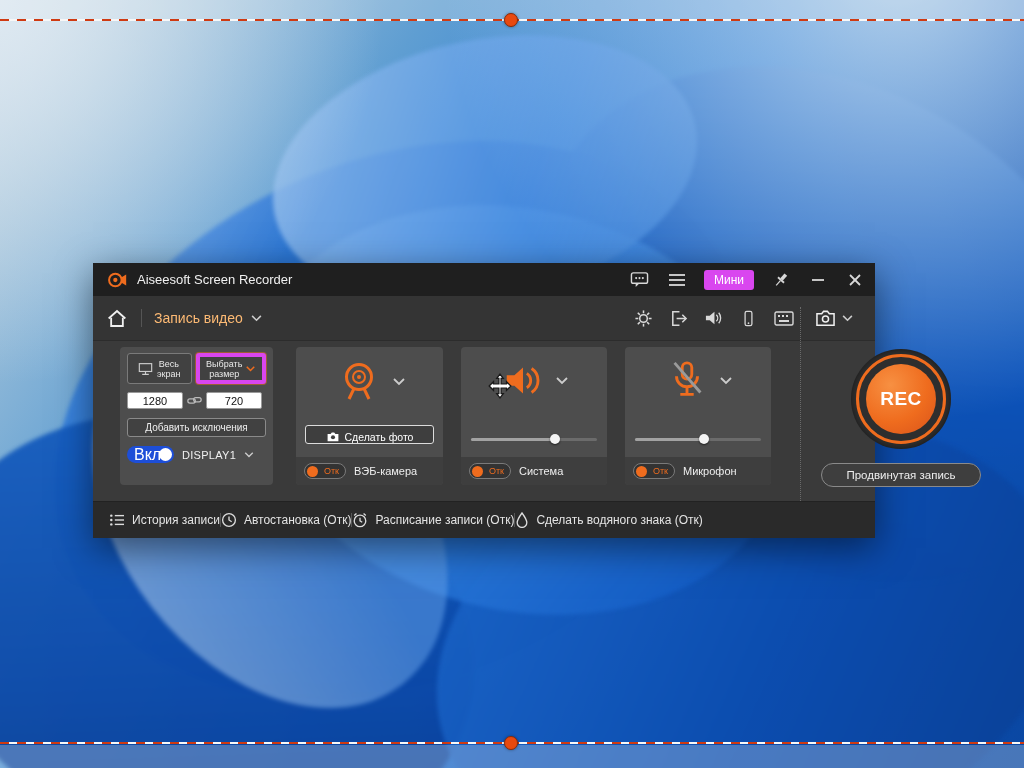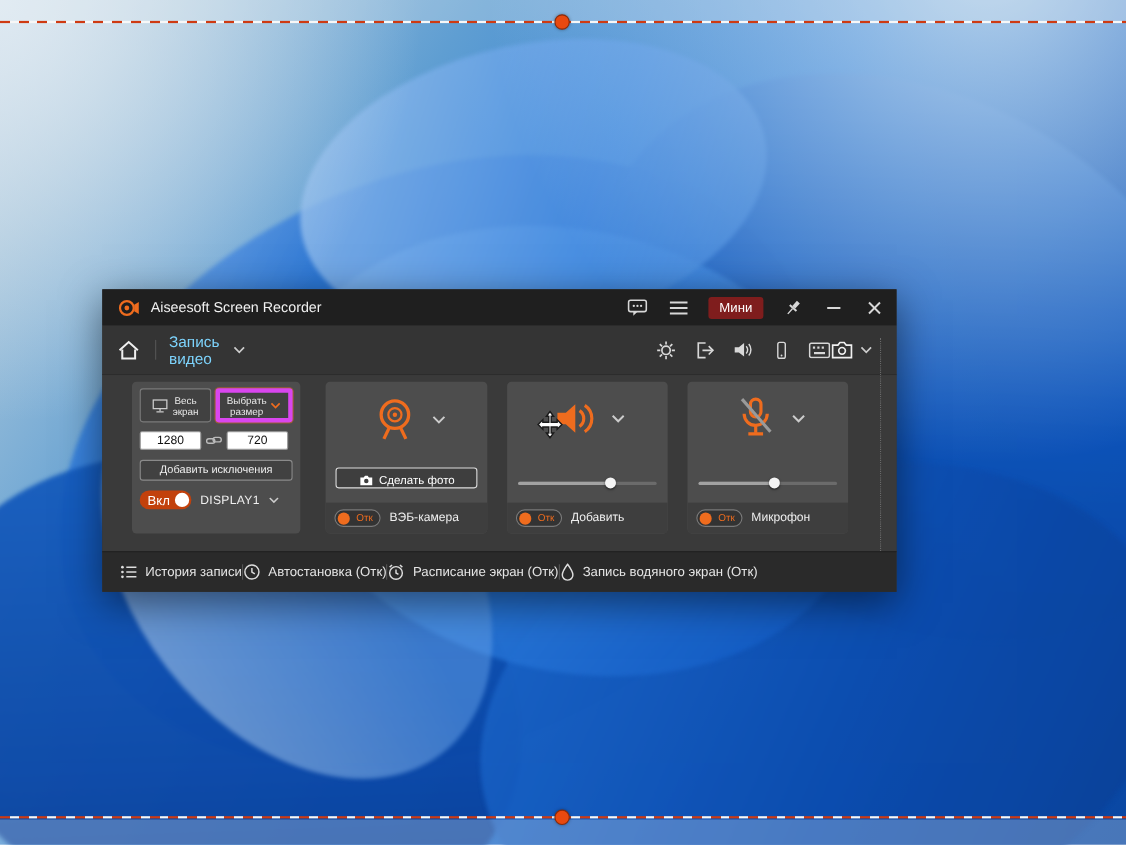--- a/index.html
+++ b/index.html
@@ -35,33 +35,33 @@
   .dim.top { top:0; height:19px; }
   .dim.bottom { top:745px; height:23px; }
   .ants { position:absolute; left:0; width:1024px; height:2px;
     background:repeating-linear-gradient(90deg,#cf3a12 0 9px,#f7f7f7 9px 17px); }
   .ants.top { top:19px; }
   .ants.bottom { top:742px; }
   .handle { position:absolute; left:504px; top:-6px; width:14px; height:14px; border-radius:50%;
     background:#e8490f; border:1px solid #8c2a08; box-shadow:0 0 3px rgba(0,0,0,.4); }
 
   
-  .window { position:absolute; left:93px; top:263px; width:722px; height:275px;
+  .window { position:absolute; left:93px; top:263px; width:782px; height:275px;
     background:#363636; box-shadow:0 10px 34px rgba(0,0,0,.5); color:#e8e8e8; }
 
   .titlebar { position:absolute; left:0; top:0; width:100%; height:33px; background:#1f1f1f;
     display:flex; align-items:center; padding:0 10px 0 14px; }
   .titlebar .title { font-size:13px; color:#f0f0f0; margin-left:10px; }
   .tb-right { margin-left:auto; display:flex; align-items:center; gap:17px; }
-  .mini-btn { background:#7f1d1d; color:#fff; font-size:12px; padding:3px 10px; border-radius:3px; cursor:default;text-align:right; }
+  .mini-btn { background:#d946ef; color:#fff; font-size:12px; padding:3px 10px; border-radius:3px; cursor:default;text-align:right; }
   .tb-icon { width:20px; height:20px; display:flex; align-items:center; justify-content:center; }
 
   .toolbar { position:absolute; left:0; top:33px; width:100%; height:45px; background:#343434;
     display:flex; align-items:center; padding:0 14px; border-bottom:1px solid #2c2c2c; }
-  .mode { display:flex; align-items:center; gap:8px; margin-left:12px; font-size:14px; color:#7dd3fc; }
+  .mode { display:flex; align-items:center; gap:8px; margin-left:12px; font-size:14px; color:#fdba74; }
   .vsep { width:1px; height:18px; background:#555; margin-left:14px; }
   .tool-icons { display:flex; align-items:center; gap:15px; margin-left:372px; }
   .snap-group { margin-left:auto; display:flex; align-items:center; gap:6px; margin-right:8px; }
 
   .main { position:absolute; left:0; top:78px; width:100%; height:162px; background:#3a3a3a; }
   .panel { position:absolute; top:6px; height:138px; background:#4d4d4d; border-radius:4px; overflow:hidden; }
   .panel-footer { position:absolute; left:0; bottom:0; width:100%; height:28px; background:#3e3e3e;
     display:flex; align-items:center; gap:8px; padding:0 8px; }
   .panel-foot-label { font-size:11px; color:#eee; white-space:nowrap; }
 
@@ -69,22 +69,22 @@
   .size-btn-row { display:flex; gap:4px; }
   .size-btn { flex:1; height:31px; background:#414141; border:1px solid #7a7a7a; border-radius:3px;
     display:flex; align-items:center; justify-content:center; gap:4px; font-size:9px; line-height:10px; color:#e8e8e8; text-align:center; }
   .size-btn.sel { border:4px solid #d946ef; box-shadow:0 0 0 1px rgba(239,108,30,.5); position:relative; }
   .dim-row { display:flex; align-items:center; gap:4px; margin-top:8px; }
   .dim-input { width:56px; height:17px; background:#fff; color:#111; border:1px solid #999; border-radius:2px;
     font-size:11px; text-align:center; font-family:inherit; }
   .excl-btn { margin-top:9px; width:100%; height:19px; background:#414141; border:1px solid #8a8a8a; border-radius:3px;
     color:#eee; font-size:10px; display:flex; align-items:center; justify-content:center; }
   .disp-row { display:flex; align-items:center; margin-top:9px; gap:8px; }
-  .toggle-on { width:47px; height:17px; background:#c2410c; border-radius:9px; position:relative;
-    font-size:12px; color:#fff; display:flex; align-items:center; padding-left:7px; }
+  .toggle-on { width:47px; height:17px; background:#1d4ed8; border-radius:9px; position:relative;
+    font-size:16px; color:#fff; display:flex; align-items:center; padding-left:7px; }
   .toggle-on .knob { position:absolute; right:2px; top:2px; width:13px; height:13px; border-radius:50%; background:#fff; }
   .disp-label { font-size:11px; color:#f0f0f0; letter-spacing:.3px; }
 
   .p-webcam { left:203px; width:147px; }
   .p-system { left:368px; width:146px; }
   .p-mic    { left:532px; width:146px; }
   .panel-icon-row { position:absolute; left:0; top:12px; width:100%; display:flex; align-items:center; justify-content:center; gap:10px; }
   .photo-btn { position:absolute; left:9px; top:78px; width:129px; height:19px; background:#3e3e3e;
     border:1px solid #dcdcdc; border-radius:3px; display:flex; align-items:flex-end; justify-content:center; gap:5px;
     color:#fff; font-size:10.5px; }
@@ -371,21 +371,21 @@
           <div class="track">
               <div class="fill"></div>
             </div>
           <div class="knob"></div>
         </div>
         <div class="panel-footer">
           <div class="toggle-off">
             <span class="knob"></span>
             <span>Отк</span>
           </div>
-          <span class="panel-foot-label">Добавить</span>
+          <span class="panel-foot-label">Система</span>
         </div>
       </div>
 
       <div class="panel p-mic">
         <div class="panel-icon-row">
           <svg width="46" height="44" viewBox="0 0 48 46">
             <rect x="19" y="4" width="10" height="17" rx="5" fill="none" stroke="#ef6c1e" stroke-width="3"></rect>
             <path d="M13 18a11 11 0 0022 0" fill="none" stroke="#ef6c1e" stroke-width="3"></path>
             <line x1="24" y1="29" x2="24" y2="36" stroke="#ef6c1e" stroke-width="3"></line>
             <line x1="17" y1="37" x2="31" y2="37" stroke="#ef6c1e" stroke-width="3"></line>
@@ -405,20 +405,28 @@
           <div class="toggle-off">
             <span class="knob"></span>
             <span>Отк</span>
           </div>
           <span class="panel-foot-label">Микрофон</span>
         </div>
       </div>
 
       <div class="zone-sep"></div>
 
+      <div class="rec-zone">
+        <div class="rec-outer">
+          <div class="rec-ring">
+            <div class="rec-disc">REC</div>
+          </div>
+        </div>
+        <div class="adv-btn">Продвинутая запись</div>
+      </div>
     </div>
 
     <div class="bottombar">
       <div class="bb-item">
         <svg width="16" height="14" viewBox="0 0 18 16">
           <g stroke="#ddd" stroke-width="1.6">
               <line x1="6.5" y1="3" x2="17" y2="3"></line>
               <line x1="6.5" y1="8" x2="17" y2="8"></line>
               <line x1="6.5" y1="13" x2="17" y2="13"></line>
             </g>
@@ -439,25 +447,25 @@
         <span>Автостановка (Отк)</span>
       </div>
       <div class="bb-sep"></div>
       <div class="bb-item">
         <svg width="16" height="16" viewBox="0 0 18 18">
           <circle cx="9" cy="10" r="6.5" fill="none" stroke="#ddd" stroke-width="1.5"></circle>
           <path d="M9 6.5V10l2.5 1.5" fill="none" stroke="#ddd" stroke-width="1.5"></path>
           <line x1="2.5" y1="4" x2="5" y2="1.8" stroke="#ddd" stroke-width="1.5"></line>
           <line x1="15.5" y1="4" x2="13" y2="1.8" stroke="#ddd" stroke-width="1.5"></line>
         </svg>
-        <span>Расписание экран (Отк)</span>
+        <span>Расписание записи (Отк)</span>
       </div>
       <div class="bb-sep"></div>
       <div class="bb-item">
         <svg width="14" height="16" viewBox="0 0 16 18">
           <path d="M8 1C8 1 2.5 8.5 2.5 12a5.5 5.5 0 0011 0C13.5 8.5 8 1 8 1z" fill="none" stroke="#ddd" stroke-width="1.5"></path>
         </svg>
-        <span>Запись водяного экран (Отк)</span>
+        <span>Сделать водяного знака (Отк)</span>
       </div>
     </div>
 
   </div>
 </div>
 
 </body></html>

